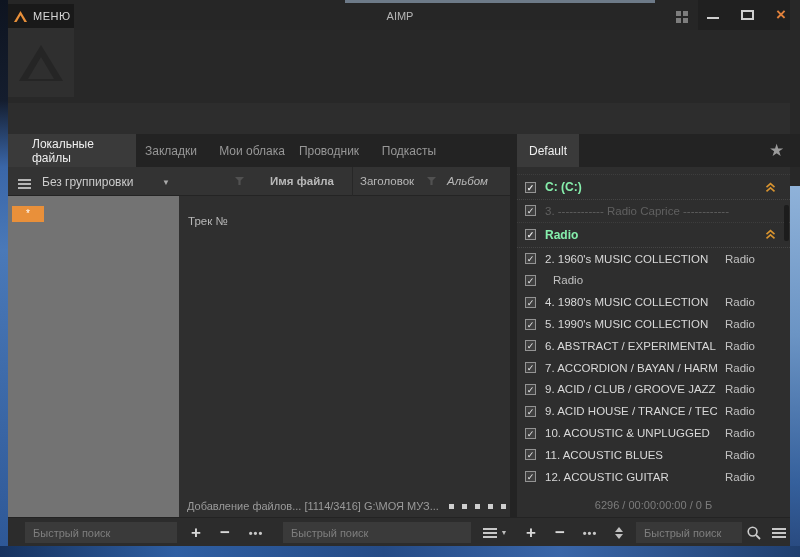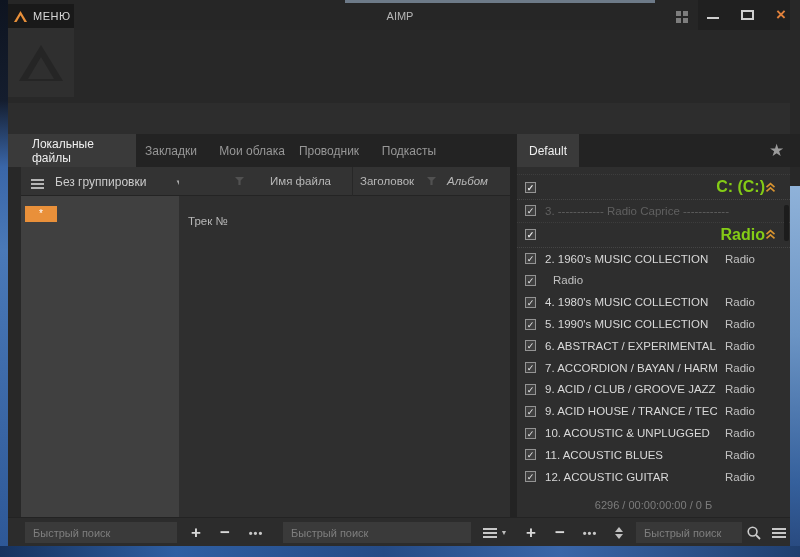--- a/index.html
+++ b/index.html
@@ -49,21 +49,21 @@
   .ab-txt { position:absolute; left:700px; top:80px; color:#b8b8b8; font-size:11px; }
   .repeat-txt { position:absolute; left:733px; top:76px; color:#a8a8a8; font-size:15px; cursor:pointer;}
 
   
   .tabbar { position:absolute; left:0; top:134px; width:800px; height:33px; background:#232323; z-index:1;}
   .tab { position:absolute; top:0; height:33px; display:flex; align-items:center; justify-content:center; font-size:12px; color:#979797; cursor:pointer; }
   .tab.active { background:#3a3a3a; color:#efefef; }
   .star { position:absolute; left:769px; top:6px; color:#9a9a9a; font-size:17px; cursor:pointer;}
 
   
-  .group-panel { position:absolute; left:21px; top:167px; width:171px; height:350px; background:#404040; z-index:1;text-decoration:underline;}
+  .group-panel { position:absolute; left:8px; top:167px; width:171px; height:350px; background:#737373; z-index:1;text-decoration:underline;}
   .panel-head { position:absolute; left:0; top:0; width:100%; height:29px; background:#333333; border-bottom:1px solid #242424;}
   .hamb { display:inline-block; width:13px; }
   .hamb i { display:block; width:13px; height:2px; background:#b5b5b5; margin:2px 0; }
   .grp-label { position:absolute; left:34px; top:8px; font-size:12px; color:#cccccc; }
   .dd-arrow { position:absolute; right:9px; top:11px; font-size:8px; color:#aaaaaa; }
   .grp-item { position:absolute; left:4px; top:39px; width:32px; height:16px; background:#e9903a; color:#fff; font-size:10px; text-align:center; line-height:15px; cursor:pointer;}
 
   .file-panel { position:absolute; left:179px; top:167px; width:331px; height:350px; background:#2f2f2f; z-index:1;}
   .col-h { position:absolute; top:8px; font-size:11.5px; color:#b8b8b8; }
   .funnel { position:absolute; top:10px; opacity:.55; }
@@ -74,21 +74,21 @@
   .pdot { width:5px; height:5px; background:#cfcfcf; }
   .pdot.orange { width:9px; height:9px; background:#e9903a; }
   .status-close { margin-left:10px; width:16px; height:16px; background:#5e5e5e; color:#2b2b2b; border-radius:50%; font-size:13px; font-weight:bold; text-align:center; line-height:15px; cursor:pointer;}
 
   .mid-div { position:absolute; left:510px; top:167px; width:7px; height:350px; background:#232323; z-index:1;}
 
   .playlist { position:absolute; left:517px; top:167px; width:273px; height:350px; background:#2e2e2e; z-index:1;}
   .pl-rows { position:absolute; left:0; top:7px; width:100%; }
   .pl-row { display:flex; align-items:center; height:21.8px; padding:0 8px; cursor:default;}
   .pl-row.group { height:26px; border-bottom:1px dotted #454545; font-weight:bold; }
-  .pl-row.group .pl-label { color:#84cc16; font-size:16px;text-align:right; }
+  .pl-row.group .pl-label { color:#86efac; font-size:12px; }
   .pl-row.group + .pl-row.group, .pl-row.group { border-top:1px dotted #3d3d3d; }
   .cb { width:11px; height:11px; background:#3f3f3f; border:1px solid #949494; color:#eaeaea; font-size:9px; line-height:10px; text-align:center; flex:0 0 auto; margin-right:9px; cursor:pointer;}
   .pl-label { font-size:11.5px; color:#d8d8d8; white-space:nowrap; overflow:hidden; flex:1 1 auto; }
   .pl-row.dim .pl-label { color:#606060; }
   .pl-album { font-size:11.5px; color:#c0c0c0; margin-left:8px; margin-right:27px; }
   .chev { margin-left:auto; margin-right:6px; }
   .pl-scroll { position:absolute; right:1px; top:38px; width:5px; height:36px; background:#1c1c1c; border-radius:2px; cursor:pointer;}
   .pl-footer { position:absolute; left:0; top:332px; width:100%; text-align:center; font-size:11px; color:#7c7c7c; }
 
   
@@ -246,29 +246,41 @@
   </div>
 
   <div class="file-panel">
     <div class="panel-head">
       <span class="col-h" style="left:9px;margin-top:40px;">Трек №</span>
       <span class="funnel" style="left:56px;">
           <svg width="9" height="8" viewBox="0 0 9 8">
             <polygon points="0,0 9,0 5.6,3.6 5.6,8 3.4,8 3.4,3.6" fill="#6a6a6a"></polygon>
           </svg>
         </span>
-      <span class="col-h" style="left:91px;">Имя файла</span>
+      <span class="col-h" style="left:91px;font-weight:bold;">Имя файла</span>
       <span class="col-div"></span>
       <span class="col-h" style="left:181px;">Заголовок</span>
       <span class="funnel" style="left:248px;">
           <svg width="9" height="8" viewBox="0 0 9 8">
             <polygon points="0,0 9,0 5.6,3.6 5.6,8 3.4,8 3.4,3.6" fill="#6a6a6a"></polygon>
           </svg>
         </span>
       <span class="col-h" style="left:268px;font-style:italic;">Альбом</span>
+    </div>
+    <div class="status-row">
+      <span class="status-txt">Добавление файлов... [1114/3416] G:\МОЯ МУЗ...</span>
+      <span class="pdots">
+        <span class="pdot"></span>
+          <span class="pdot"></span>
+          <span class="pdot"></span>
+          <span class="pdot"></span>
+          <span class="pdot"></span>
+          <span class="pdot orange"></span>
+      </span>
+      <span class="status-close">×</span>
     </div>
   </div>
 
   <div class="mid-div"></div>
 
   <div class="playlist">
     <div class="pl-rows" id="playlist-rows">
         <div class="pl-row group">
           <span class="cb">✓</span>
           <span class="pl-label">C: (C:)</span>

